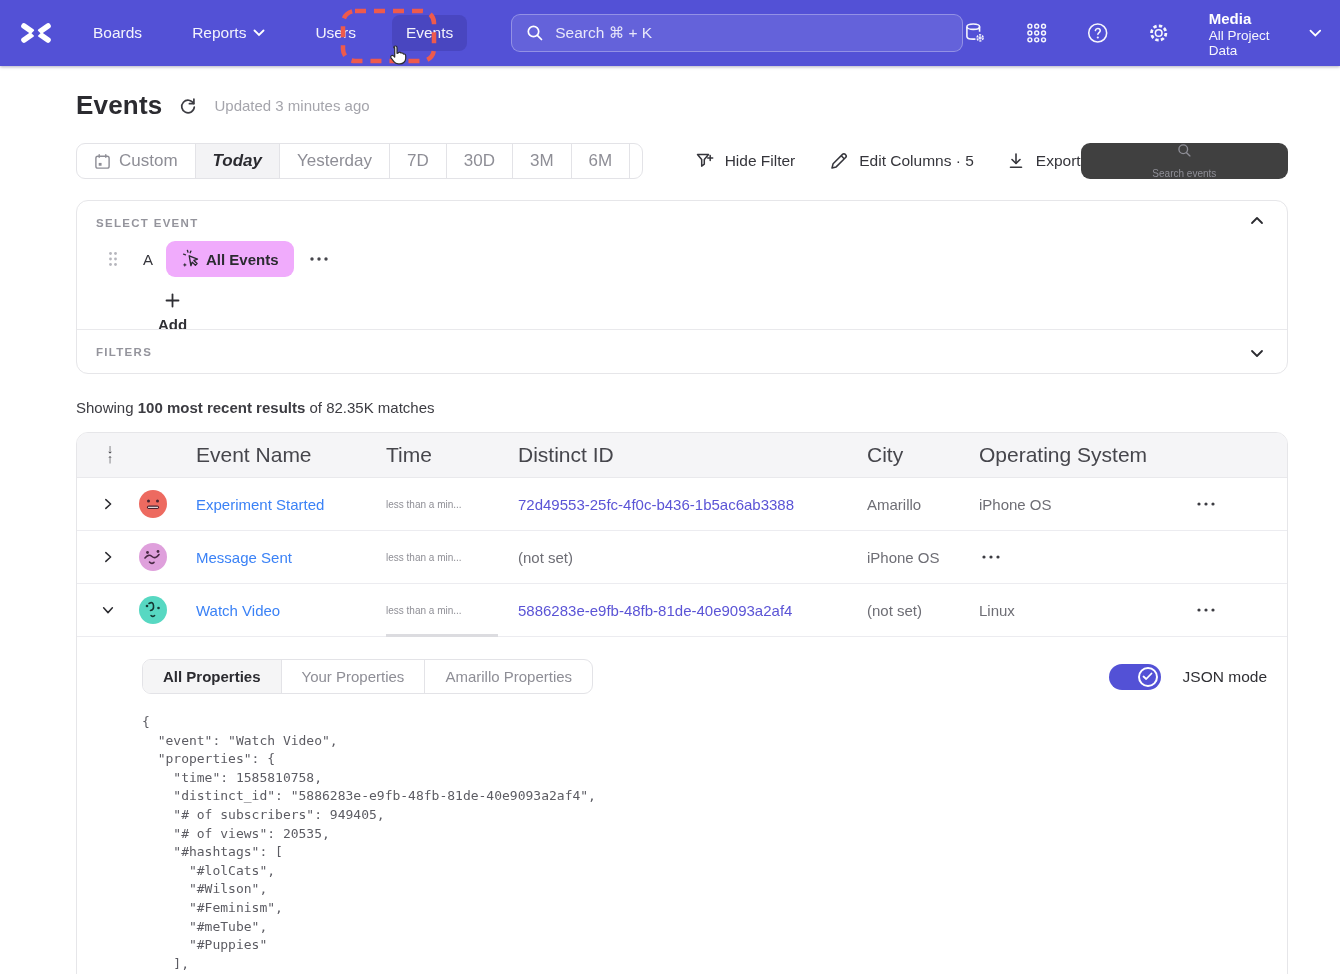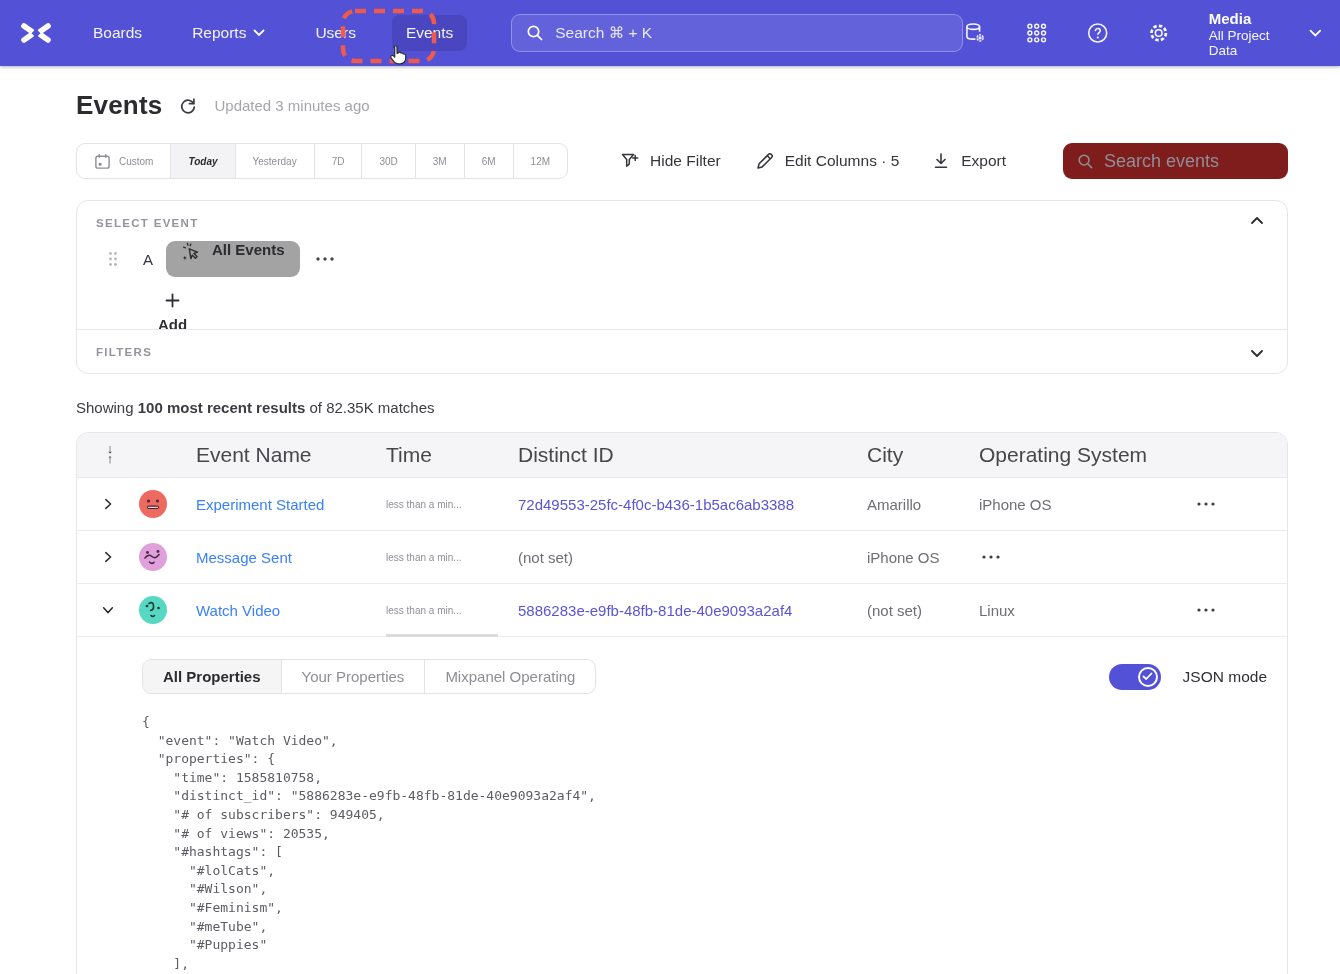--- a/index.html
+++ b/index.html
@@ -29,41 +29,41 @@
   
   .page-title-row { position:absolute; left:76px; top:90px; display:flex; align-items:center; gap:16px; }
   .page-title { font-size:26px; font-weight:700; color:#2b2b30; letter-spacing:.2px; }
   .refresh-btn { width:20px; height:20px; cursor:pointer; }
   .updated { font-size:15px; color:#a5a5ac; }
 
   
   .controls { position:absolute; left:76px; top:143px; width:1212px; height:36px;
     display:flex; align-items:center; }
   .seg { display:flex; border:1px solid #e3e3e7; border-radius:9px; overflow:hidden; height:36px; background:#fff; }
-  .seg-item { display:flex; align-items:center; gap:8px; padding:0 17px; font-size:10px;
+  .seg-item { display:flex; align-items:center; gap:8px; padding:0 17px; font-size:17px;
     color:#8e8e96; border-right:1px solid #e3e3e7; cursor:pointer; white-space:nowrap; }
   .seg-item:last-child { border-right:none; }
   .seg-item.active { background:#f3f3f5; color:#2b2b30; font-weight:700;font-style:italic; }
   .tool-btn { display:flex; align-items:center; gap:10px; font-size:15.5px; color:#35353b;
     cursor:pointer; white-space:nowrap; }
   .tool-ico { width:20px; height:20px; }
-  .search-events { margin-left:auto; width:225px; height:36px; background:#7f1d1d; border-radius:9px;
-    display:flex; align-items:center; gap:10px; padding:0 14px; color:#8e8e96; font-size:18px; cursor:text; }
+  .search-events { margin-left:auto; width:225px; height:36px; background:#404040; border-radius:9px;
+    display:flex; align-items:center; gap:10px; padding:0 14px; color:#8e8e96; font-size:10px; cursor:text;flex-direction:column; }
 
   
   .query-card { position:absolute; left:76px; top:200px; width:1212px; height:174px;
     border:1px solid #e6e6e9; border-radius:12px; background:#fff; }
   .section-label { font-size:11.5px; font-weight:600; letter-spacing:1.3px; color:#94949c; }
   .card-caret { position:absolute; right:22px; width:16px; height:16px; cursor:pointer; }
   .sel-head { position:absolute; left:19px; top:12px; }
   .event-row { position:absolute; left:0; top:40px; width:100%; height:36px; display:flex; align-items:center; }
   .drag-handle { width:12px; height:16px; margin-left:30px; cursor:grab; }
   .row-letter { font-size:15px; font-weight:400; color:#35353b; margin-left:24px; width:12px; }
-  .event-pill { margin-left:11px; height:36px; background:#a3a3a3; border-radius:9px;
-    display:flex; align-items:flex-start; gap:9px; padding:0 15px; cursor:pointer; }
+  .event-pill { margin-left:11px; height:36px; background:#f0abfc; border-radius:9px;
+    display:flex; align-items:center; gap:3px; padding:0 15px; cursor:pointer; }
   .event-pill .lbl { font-size:15px; font-weight:700; color:#2b2b30; }
   .more-dots { margin-left:14px; cursor:pointer; width:22px; height:20px; }
   .add-btn { position:absolute; left:81px; top:92px; display:flex; align-items:center; gap:8px;
     font-size:15px; font-weight:600; color:#2f2f34; cursor:pointer;flex-direction:column; }
   .filters-sec { position:absolute; left:0; top:128px; width:100%; height:40px;
     border-top:1px solid #e9e9ec; }
   .filters-sec .section-label { position:absolute; left:19px; top:16px; }
 
   
   .results-line { position:absolute; left:76px; top:399px; font-size:15px; color:#3c3c42; }
@@ -447,21 +447,21 @@
   <div class="detail">
     <div class="detail-top">
       <div class="tabs">
         <div class="tab active">
             <span>All Properties</span>
           </div>
         <div class="tab">
             <span>Your Properties</span>
           </div>
         <div class="tab">
-            <span>Mixpanel Operating</span>
+            <span>Amarillo Properties</span>
           </div>
       </div>
       <div class="json-toggle-wrap">
         <div class="toggle">
           <div class="knob">
             <svg width="11" height="9" viewBox="0 0 11 9">
                 <polyline points="1.5,4.5 4.2,7 9.5,1.5" fill="none" stroke="#fff" stroke-width="1.8" stroke-linecap="round" stroke-linejoin="round"></polyline>
               </svg>
           </div>
         </div>

